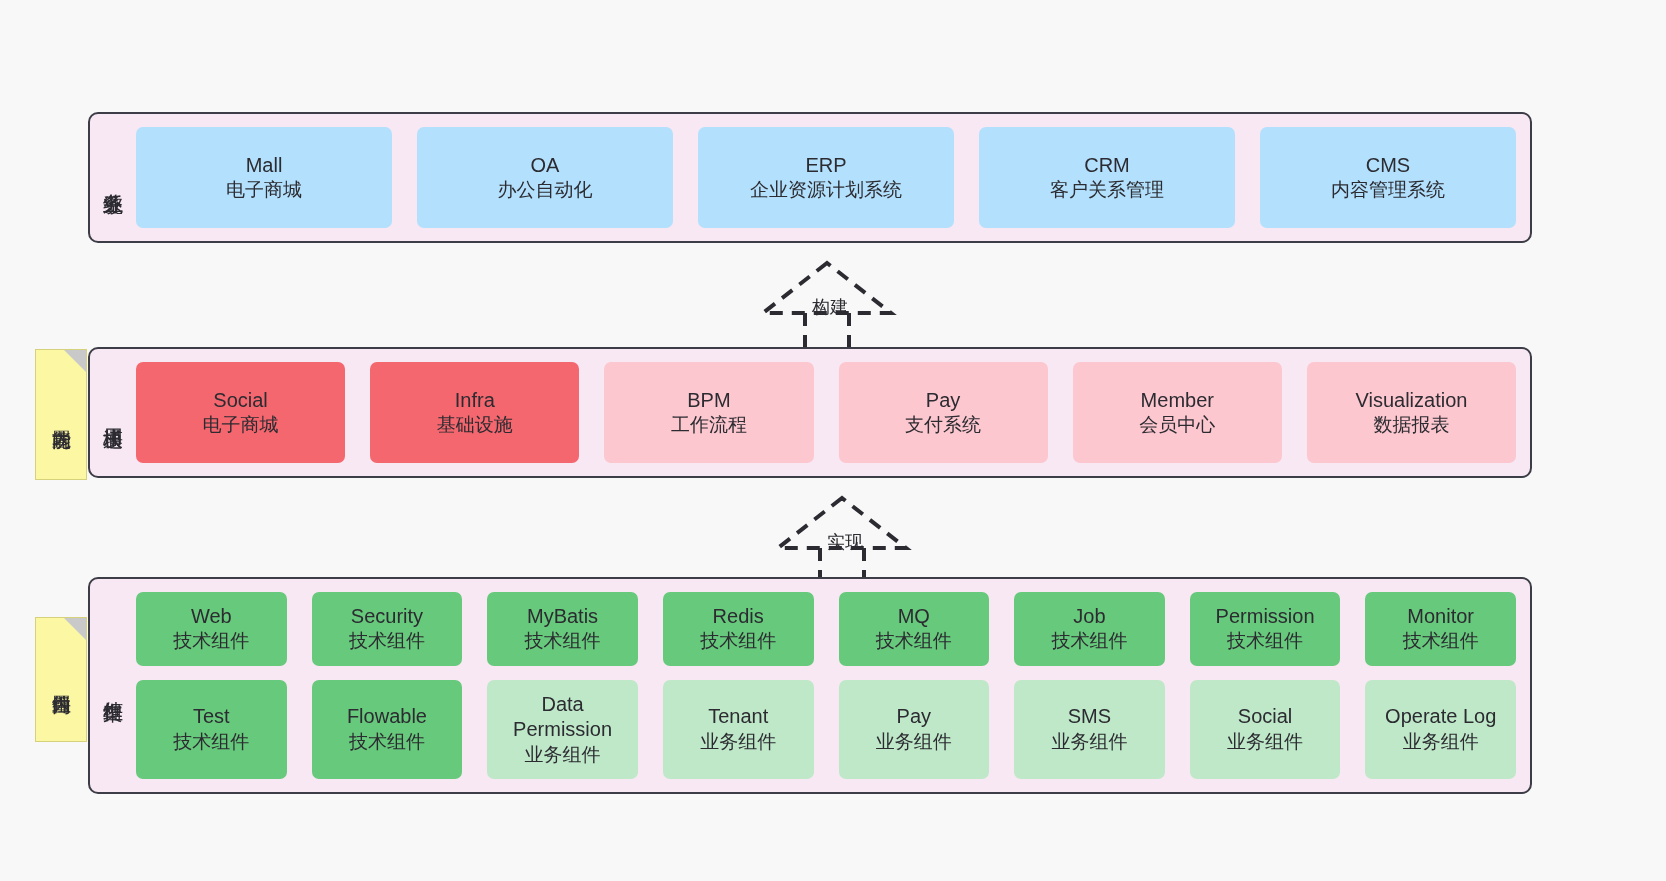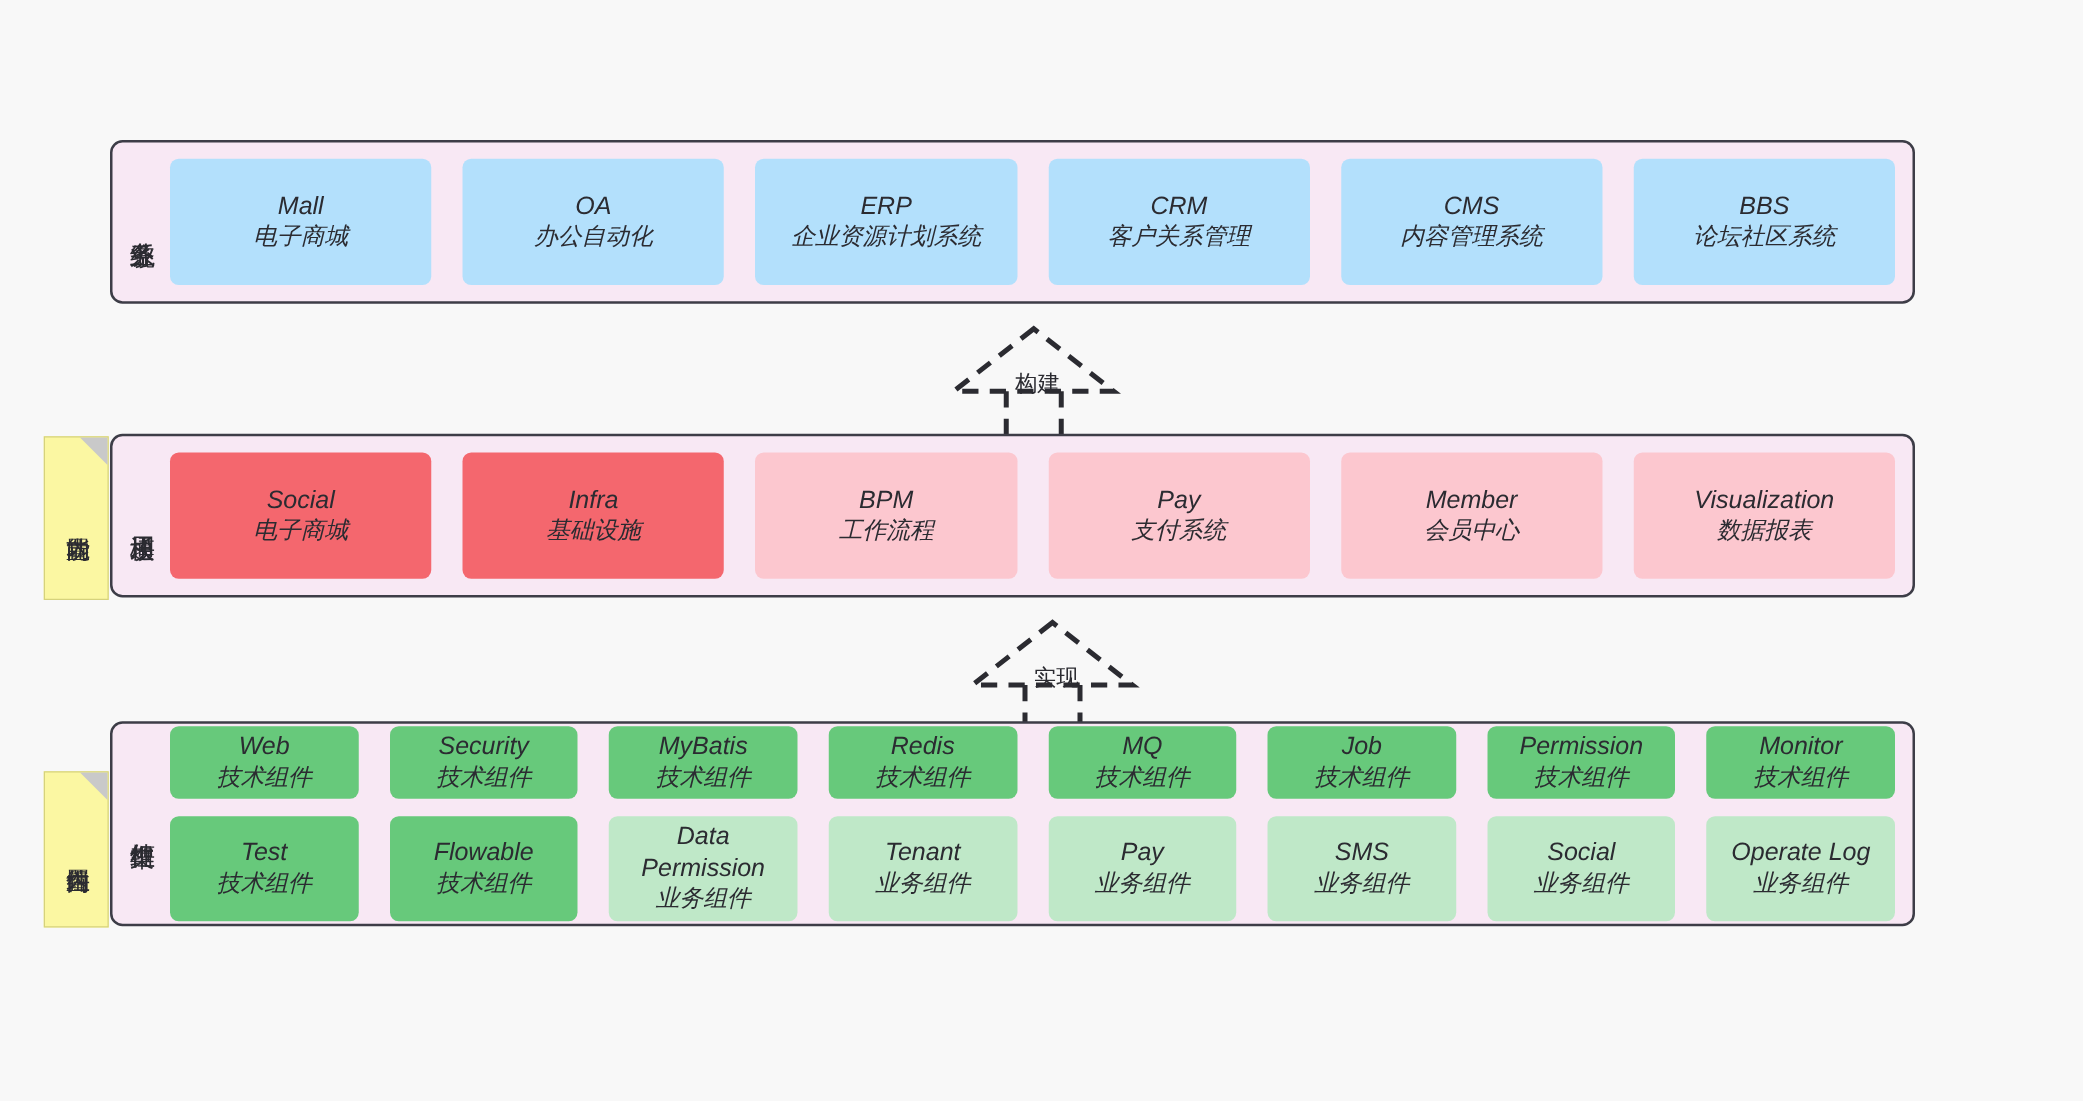--- a/index.html
+++ b/index.html
@@ -56,21 +56,20 @@
   }
 
   .box-rows {
     flex: 1 1 auto;
     display: flex;
     flex-direction: column;
     justify-content: center;
     gap: 14px;
     height: 100%;
     padding: 13px 0;
-    font-style: italic;
   }
 
   .box-row {
     display: flex;
     flex: 1 1 auto;
     gap: 25px;
   }
 
   .node {
     flex: 1 1 0;
@@ -176,24 +175,20 @@
           <div class="node c-blue">
             <span class="en">CRM</span>
             <span class="cn">客户关系管理</span>
           </div>
 
           <div class="node c-blue">
             <span class="en">CMS</span>
             <span class="cn">内容管理系统</span>
           </div>
 
-          <div class="node c-blue">
-            <span class="en">BBS</span>
-            <span class="cn">论坛社区系统</span>
-          </div>
 
         </div>
       </div>
     </div>
   </div>
 
   <div class="connector" style="left:745px; top:255px;">
     <svg width="170" height="100" viewBox="0 0 170 100">
 
       <path d="M 82 8 L 18 58 L 146 58 Z" fill="none" stroke="#2b2b31" stroke-width="4" stroke-dasharray="13 9" stroke-linecap="butt"></path>
@@ -257,21 +252,21 @@
       <line x1="104" y1="58" x2="104" y2="98" stroke="#2b2b31" stroke-width="4" stroke-dasharray="13 9"></line>
     </svg>
     <span class="conn-label" style="top:40px;">实现</span>
   </div>
 
   <div class="note" style="left:35px; top:617px; height:125px;">
     <span class="fold"></span>
     <span>内置组件</span>
   </div>
 
-  <div class="layer" id="layer-framework" style="left:88px; top:577px; width:1444px; height:164px;">
+  <div class="layer" id="layer-framework" style="left:88px; top:577px; width:1444px; height:217px;">
     <div class="layer-title">框架组件</div>
     <div class="layer-boxes">
       <div class="box-rows">
 
         <div class="box-row">
           <div class="node c-green">
             <span class="en">Web</span>
             <span class="cn">技术组件</span>
           </div>
           <div class="node c-green">

